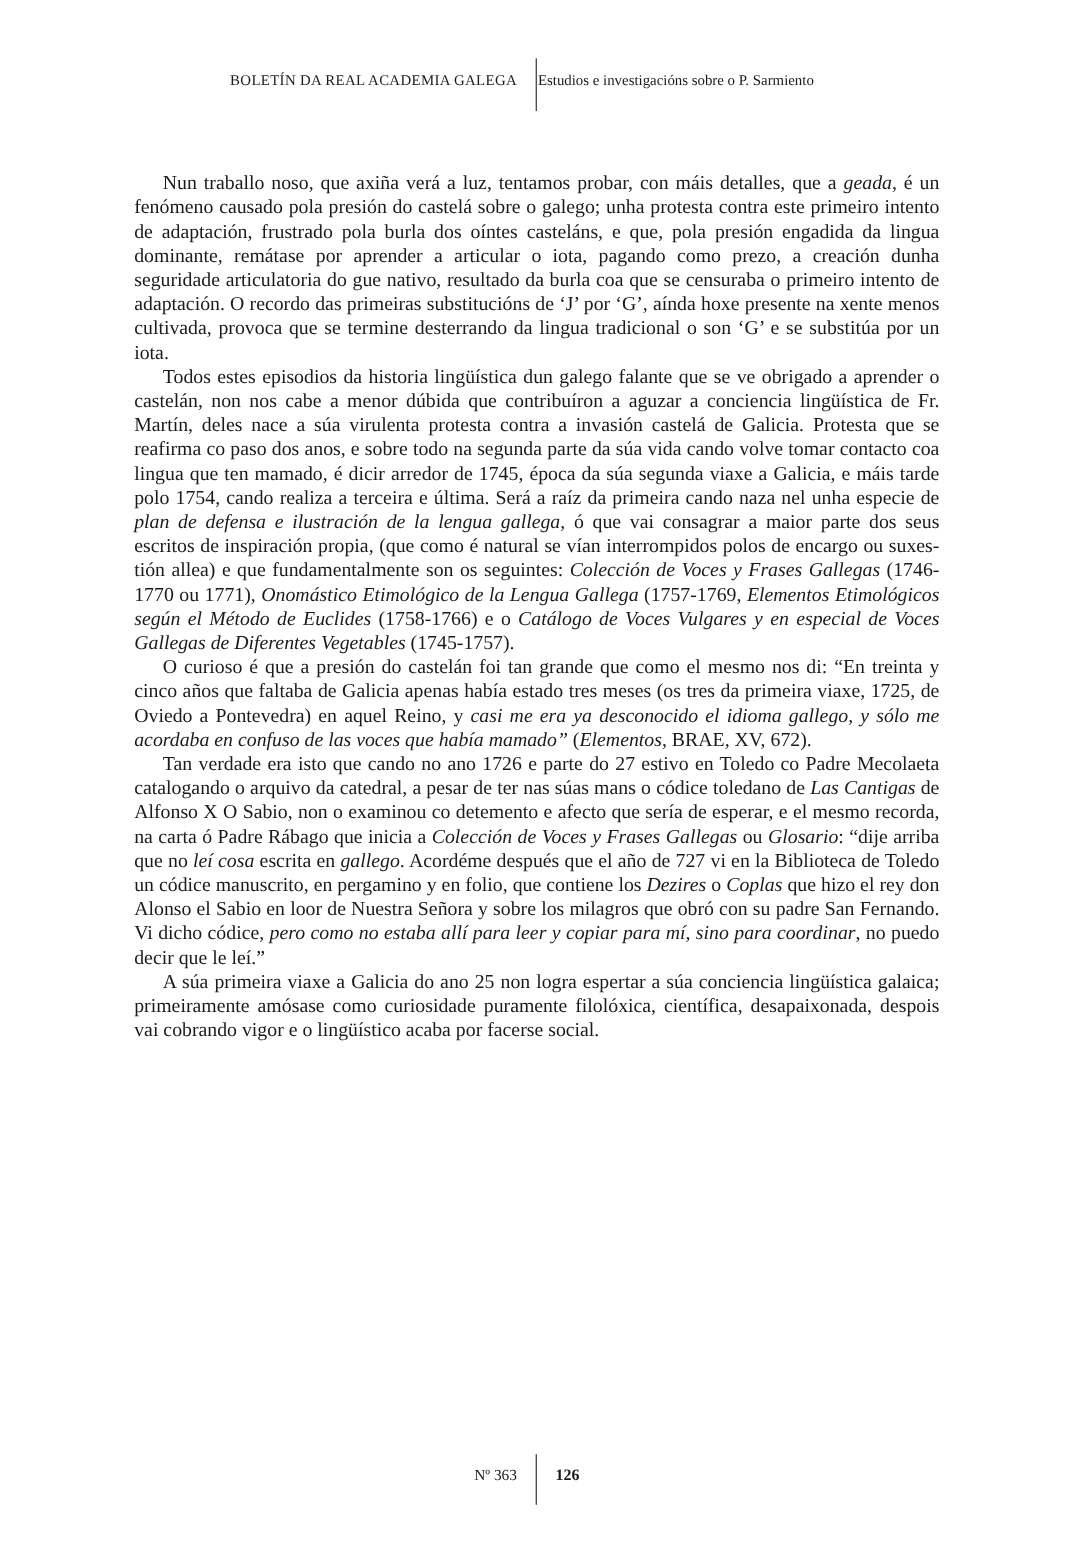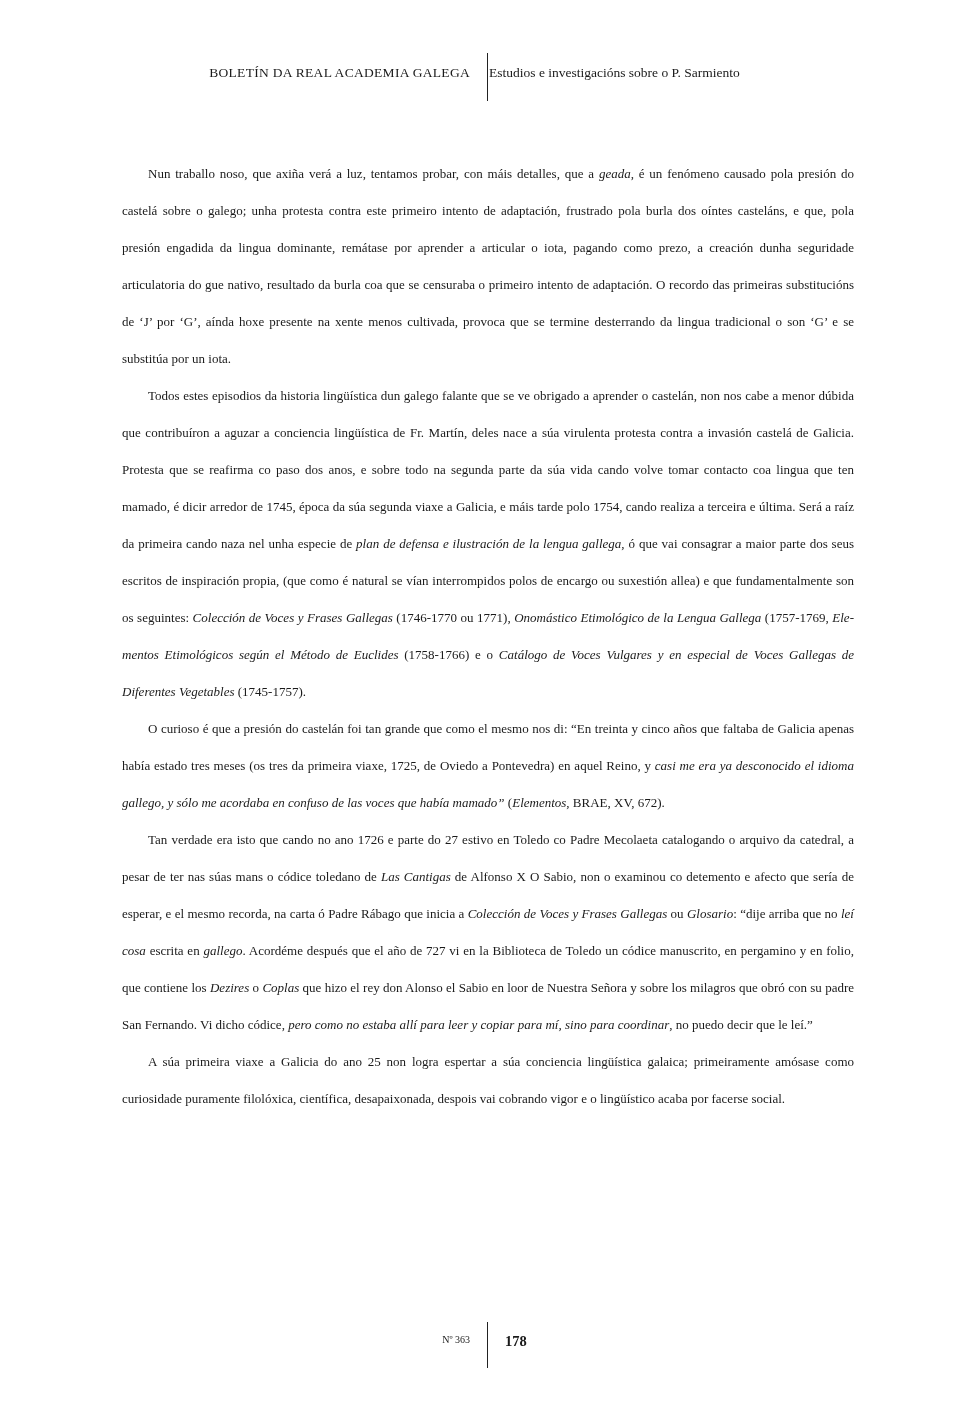--- a/index.html
+++ b/index.html
@@ -2,25 +2,25 @@
 <html><head>
 <meta charset="utf-8">
 <style>
   html, body { margin: 0; padding: 0; background: #ffffff; }
   body { width: 975px; height: 1417px; position: relative; overflow: hidden;
          font-family: "DejaVu Serif", "Liberation Serif", serif; color: #1a1a1a; }
   .header { position: absolute; top: 53px; left: 0; width: 975px; height: 48px; }
   .header .left { position: absolute; right: 505px; top: 12px; font-size: 13.5px; letter-spacing: 0.3px; white-space: nowrap; font-family: "Liberation Serif", serif; }
   .header .sep { position: absolute; left: 487px; top: 0; width: 1px; height: 48px; background: #222; }
   .header .right { position: absolute; left: 489px; top: 12px; font-size: 13.5px; white-space: nowrap; font-family: "Liberation Serif", serif; }
-  .body-text { position: absolute; top: 155px; left: 122px; width: 732px; font-family: "Liberation Serif", serif; font-size: 13px; line-height: 37px; }
+  .body-text { position: absolute; top: 155px; left: 122px; width: 732px; font-family: "Liberation Serif", serif; font-size: 18px; line-height: 22px; }
   .body-text p { margin: 0; text-align: justify; text-indent: 26px; hyphens: manual; }
   .body-text i { font-style: italic; }
   .footer { position: absolute; top: 1322px; left: 0; width: 975px; height: 46px; }
-  .footer .num { position: absolute; right: 505px; top: 12px; font-size: 10px; font-family: "Liberation Serif", serif; }
+  .footer .num { position: absolute; right: 505px; top: 12px; font-size: 14px; font-family: "Liberation Serif", serif; }
   .footer .sep { position: absolute; left: 487px; top: 0; width: 1px; height: 46px; background: #222; }
   .footer .page { position: absolute; left: 505px; top: 11px; font-size: 14.5px; font-weight: bold; font-family: "Liberation Serif", serif; }
 </style>
 </head>
 <body>
 
 <div class="header">
   <div class="left">BOLETÍN DA REAL ACADEMIA GALEGA</div>
   <div class="sep"></div>
   <div class="right">Estudios e investigacións sobre o P. Sarmiento</div>
@@ -30,14 +30,14 @@
     <p><span>Nun traballo noso, que axiña verá a luz, tentamos probar, con máis detalles, que a </span><i>geada</i><span>, é un fenómeno causado pola presión do castelá sobre o galego; unha protesta con­tra este primeiro intento de adaptación, frustrado pola burla dos oíntes casteláns, e que, pola presión engadida da lingua dominante, remátase por aprender a articular o iota, pagando como prezo, a creación dunha seguridade articulatoria do gue nativo, resultado da burla coa que se censuraba o primeiro intento de adaptación. O recordo das primei­ras substitucións de ‘J’ por ‘G’, aínda hoxe presente na xente menos cultivada, provoca que se termine desterrando da lingua tradicional o son ‘G’ e se substitúa por un iota.</span></p>
     <p><span>Todos estes episodios da historia lingüística dun galego falante que se ve obrigado a aprender o castelán, non nos cabe a menor dúbida que contribuíron a aguzar a concien­cia lingüística de Fr. Martín, deles nace a súa virulenta protesta contra a invasión caste­lá de Galicia. Protesta que se reafirma co paso dos anos, e sobre todo na segunda parte da súa vida cando volve tomar contacto coa lingua que ten mamado, é dicir arredor de 1745, época da súa segunda viaxe a Galicia, e máis tarde polo 1754, cando realiza a ter­ceira e última. Será a raíz da primeira cando naza nel unha especie de </span><i>plan de defensa e ilustración de la lengua gallega</i><span>, ó que vai consagrar a maior parte dos seus escritos de ins­piración propia, (que como é natural se vían interrompidos polos de encargo ou suxes­tión allea) e que fundamentalmente son os seguintes: </span><i>Colección de Voces y Frases Galle­gas</i><span> (1746-1770 ou 1771), </span><i>Onomástico Etimológico de la Lengua Gallega</i><span> (1757-1769, </span><i>Ele­mentos Etimológicos según el Método de Euclides</i><span> (1758-1766) e o </span><i>Catálogo de Voces Vulga­res y en especial de Voces Gallegas de Diferentes Vegetables</i><span> (1745-1757).</span></p>
     <p><span>O curioso é que a presión do castelán foi tan grande que como el mesmo nos di: “En treinta y cinco años que faltaba de Galicia apenas había estado tres meses (os tres da pri­meira viaxe, 1725, de Oviedo a Pontevedra) en aquel Reino, y </span><i>casi me era ya desconoci­do el idioma gallego, y sólo me acordaba en confuso de las voces que había mamado”</i><span> (</span><i>Ele­mentos</i><span>, BRAE, XV, 672).</span></p>
     <p><span>Tan verdade era isto que cando no ano 1726 e parte do 27 estivo en Toledo co Padre Mecolaeta catalogando o arquivo da catedral, a pesar de ter nas súas mans o códice tole­dano de </span><i>Las Cantigas</i><span> de Alfonso X O Sabio, non o examinou co detemento e afecto que sería de esperar, e el mesmo recorda, na carta ó Padre Rábago que inicia a </span><i>Colección de Voces y Frases Gallegas</i><span> ou </span><i>Glosario</i><span>: “dije arriba que no </span><i>leí cosa</i><span> escrita en </span><i>gallego</i><span>. Acor­déme después que el año de 727 vi en la Biblioteca de Toledo un códice manuscrito, en pergamino y en folio, que contiene los </span><i>Dezires</i><span> o </span><i>Coplas</i><span> que hizo el rey don Alonso el Sabio en loor de Nuestra Señora y sobre los milagros que obró con su padre San Fer­nando. Vi dicho códice, </span><i>pero como no estaba allí para leer y copiar para mí, sino para coor­dinar</i><span>, no puedo decir que le leí.”</span></p>
     <p><span>A súa primeira viaxe a Galicia do ano 25 non logra espertar a súa conciencia lin­güística galaica; primeiramente amósase como curiosidade puramente filolóxica, cientí­fica, desapaixonada, despois vai cobrando vigor e o lingüístico acaba por facerse social.</span></p>
   </div>
 
 <div class="footer">
   <div class="num">Nº 363</div>
   <div class="sep"></div>
-  <div class="page">178</div>
+  <div class="page">126</div>
 </div>
 
 </body></html>

